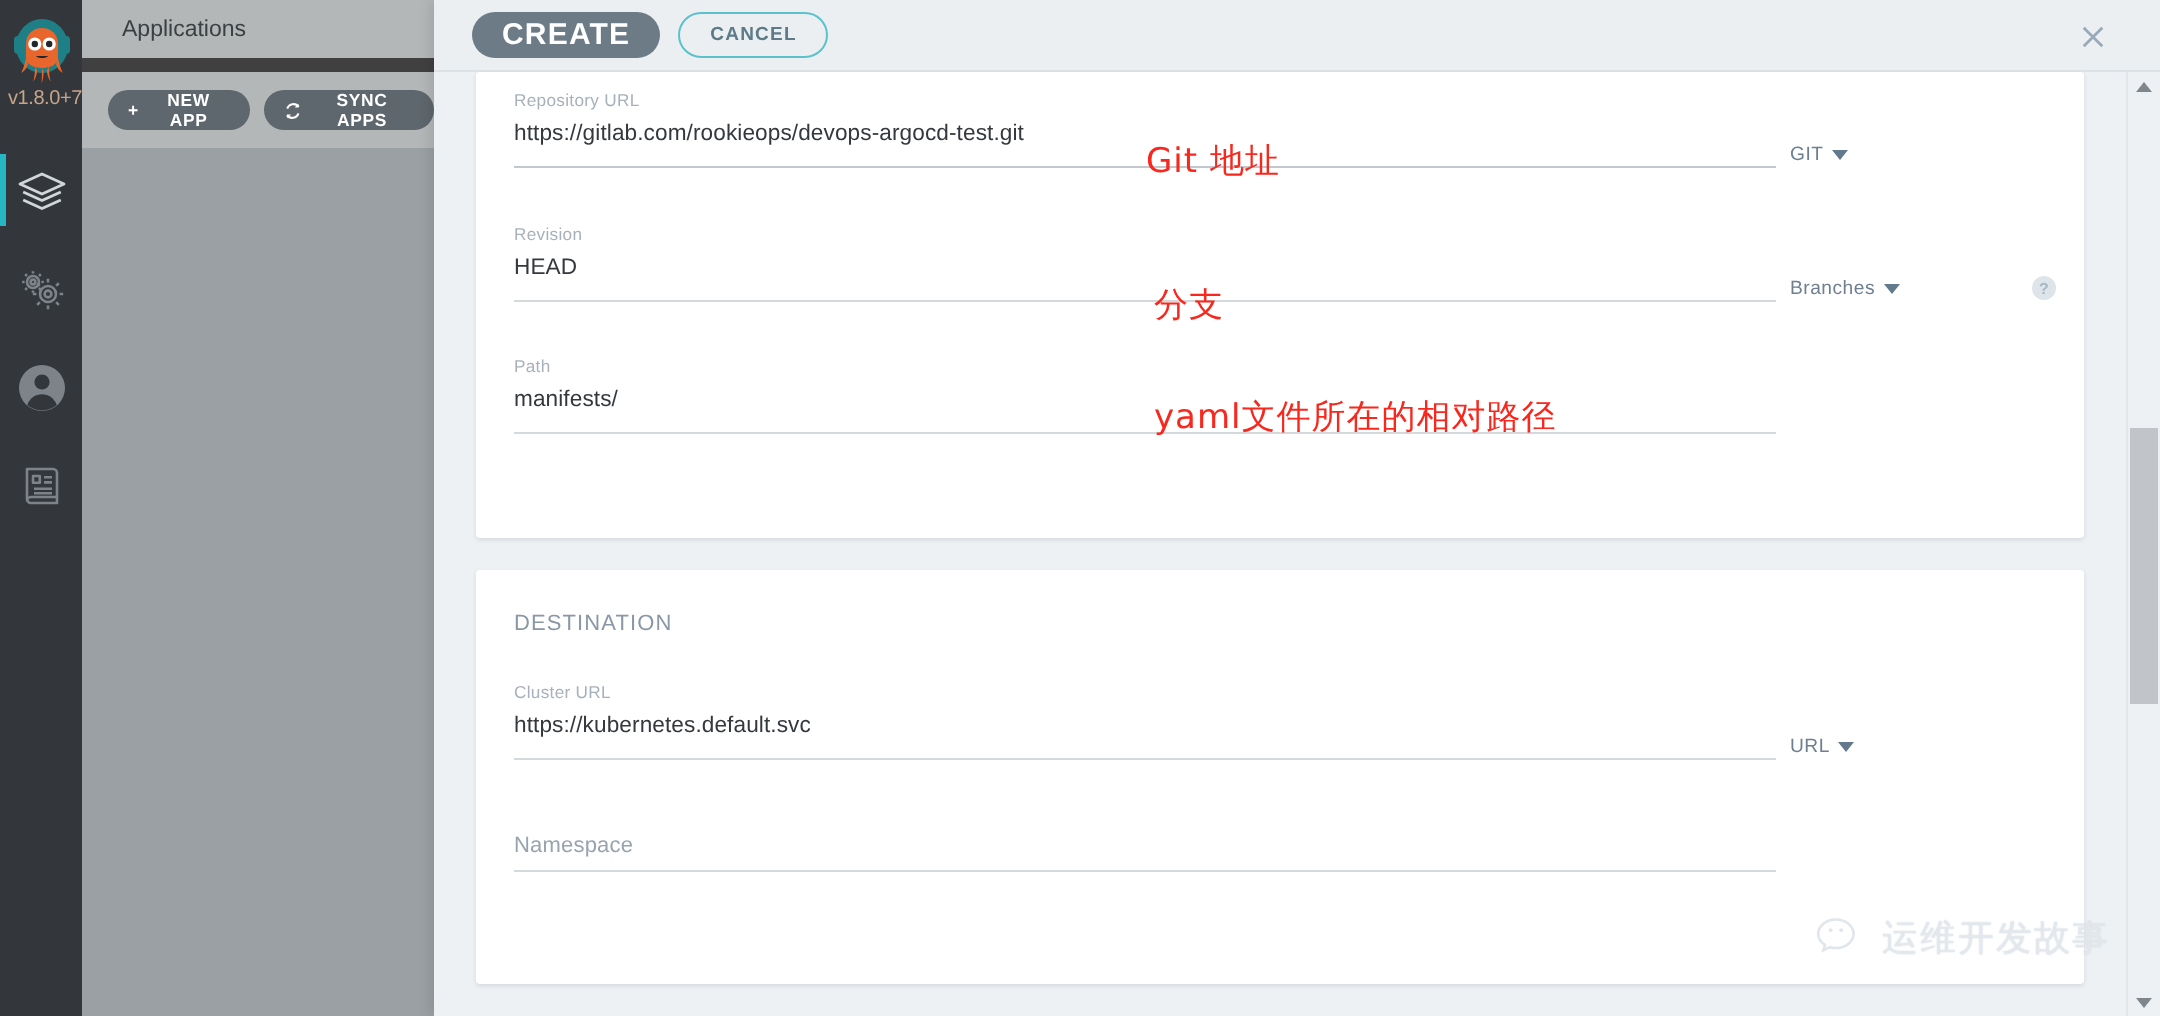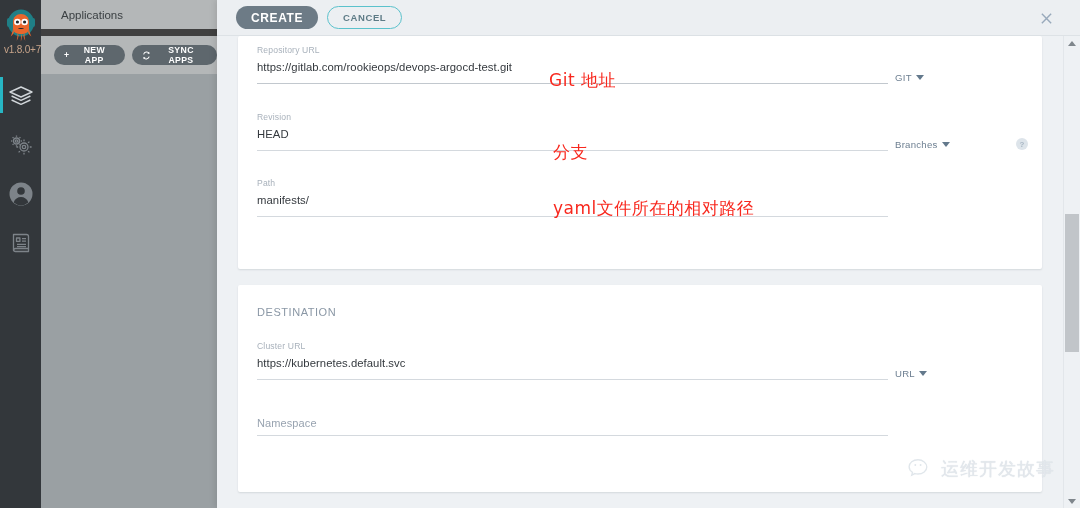--- a/index.html
+++ b/index.html
@@ -103,21 +103,21 @@
     border-bottom: 1px solid #dde2e6;
     display: flex; align-items: center;
     padding-left: 19px;
     gap: 9px;
   }
   .btn-create {
     background: #6d7b86;
     color: #fff;
     border: none; border-radius: 13px;
     height: 23px; padding: 0 15px;
-    font-size: 12px; font-weight: bold; letter-spacing: .6px;
+    font-size: 15px; font-weight: bold; letter-spacing: .6px;
     cursor: pointer;
     font-family: "Liberation Sans", sans-serif;
   }
   .btn-cancel {
     background: transparent;
     color: #5d7b86;
     border: 1px solid #5bc2cc;
     border-radius: 13px;
     height: 23px; padding: 0 15px;
     font-size: 9.5px; font-weight: bold; letter-spacing: .6px;
@@ -214,20 +214,21 @@
   }
 
   
   .annot {
     position: absolute;
     color: #f8281e;
     font-size: 17px;
     letter-spacing: .5px;
     white-space: nowrap;
     font-family: "DejaVu Sans", sans-serif;
+    margin-left: 24px;
   }
 
   
   .scrollbar {
     position: absolute; right: 0; top: 36px;
     width: 17px; height: 472px;
     background: #eef1f4;
     border-left: 1px solid #e2e6ea;
   }
   .sb-arrow {

